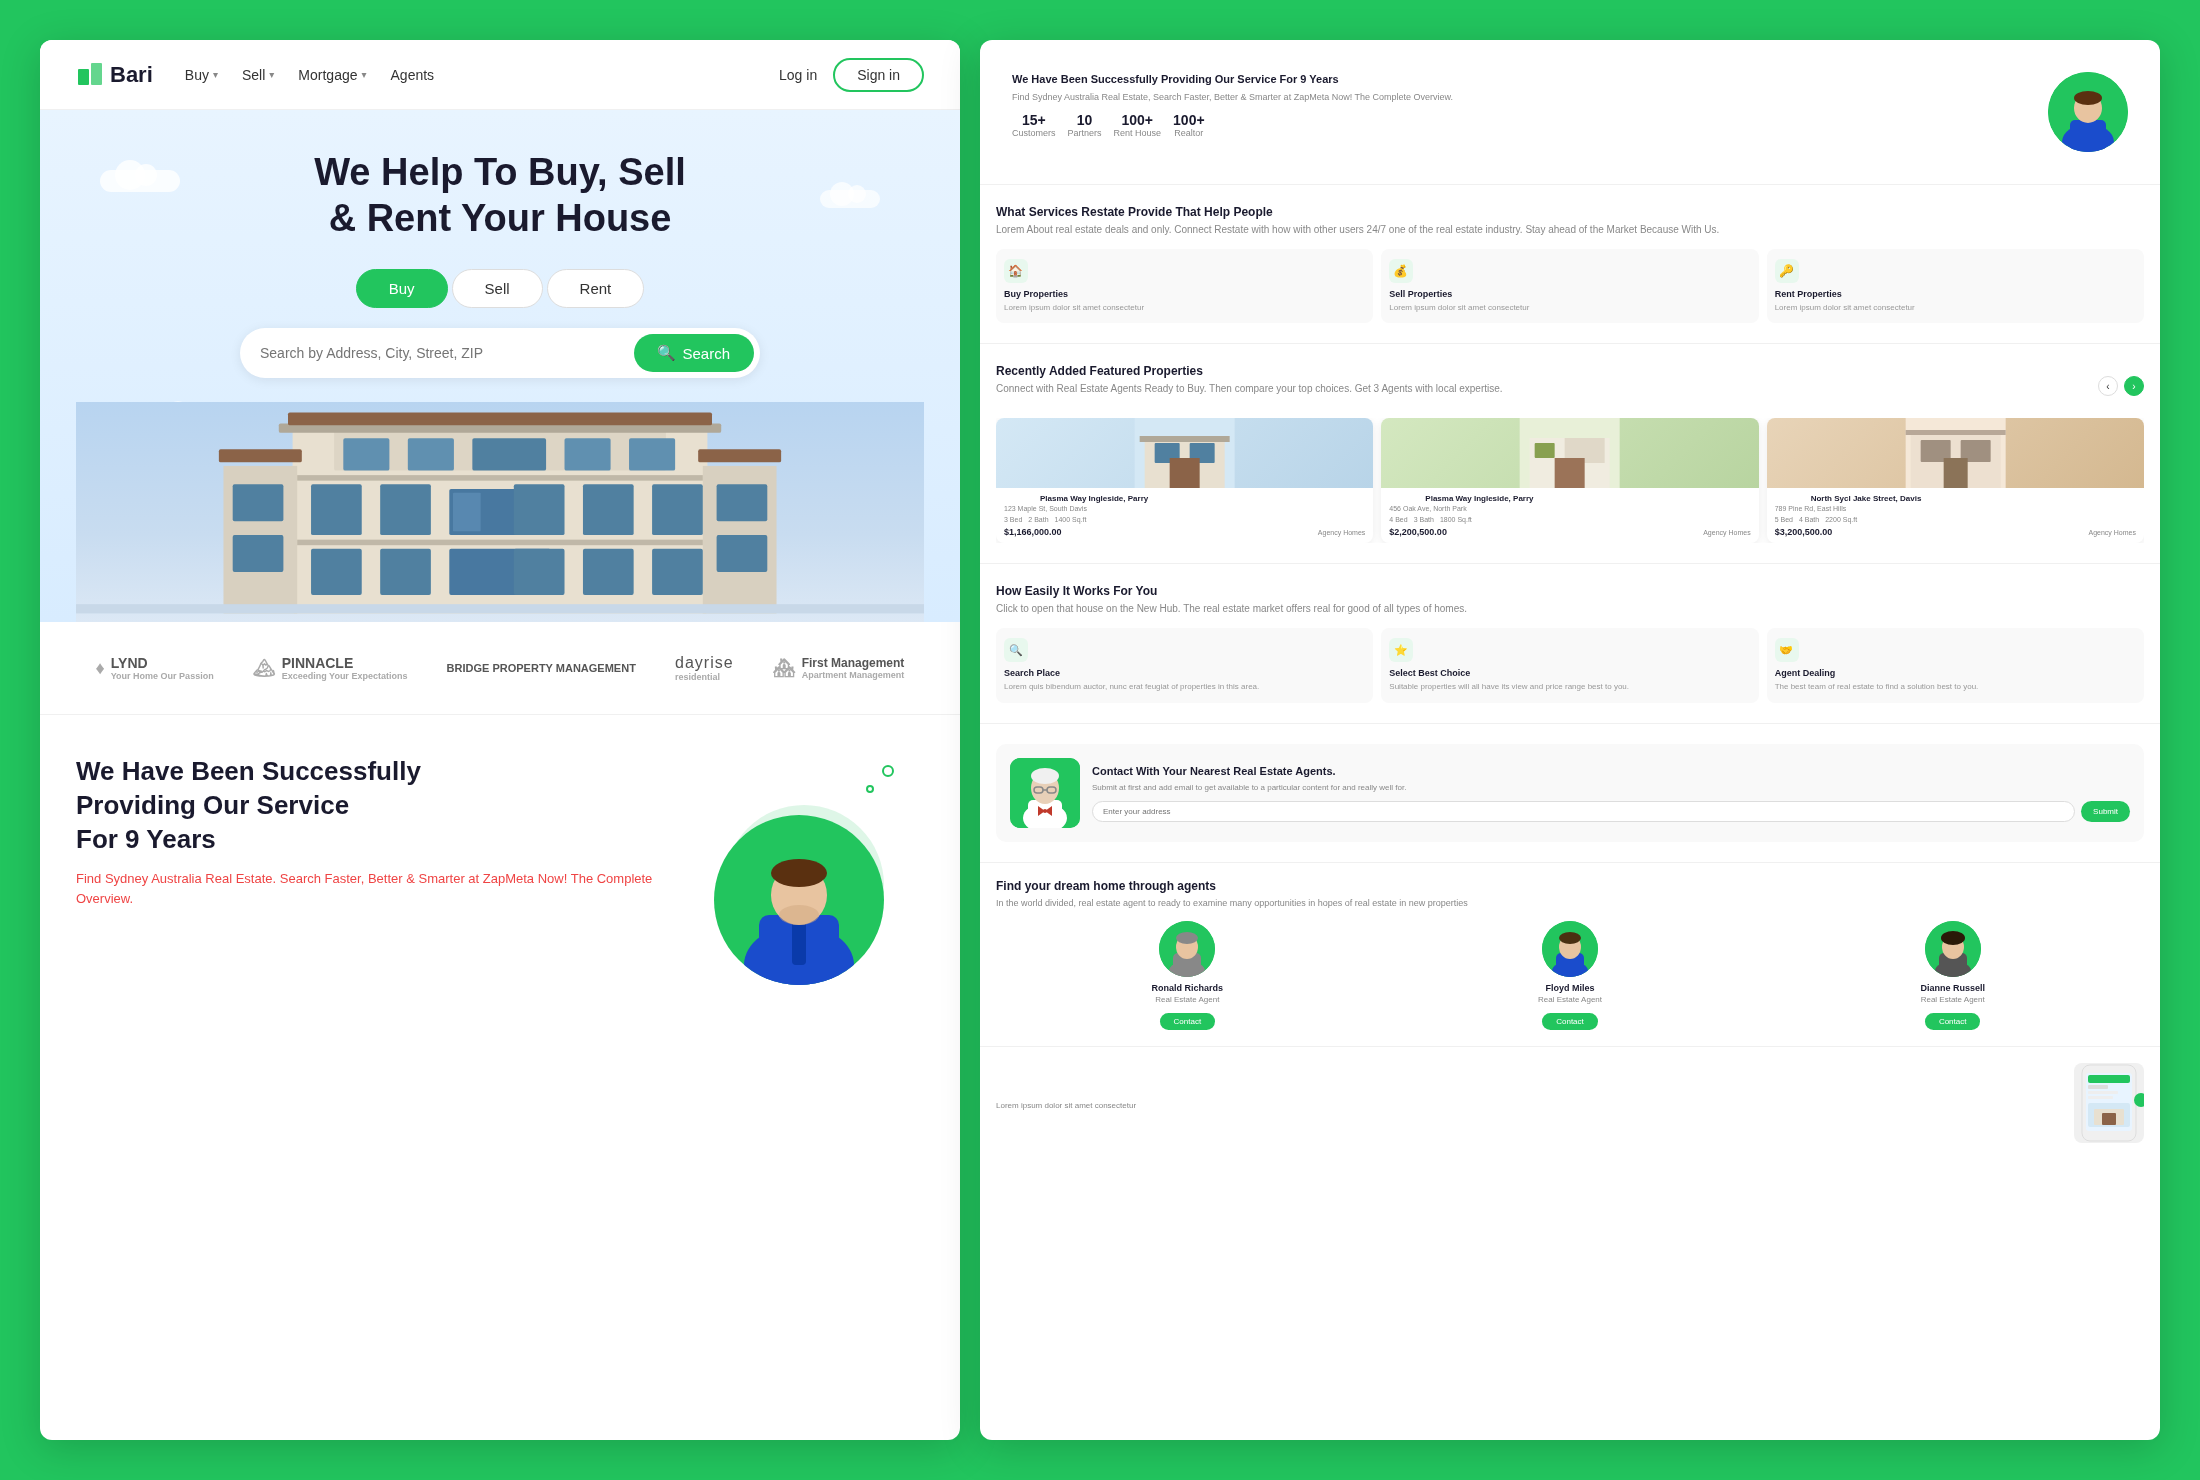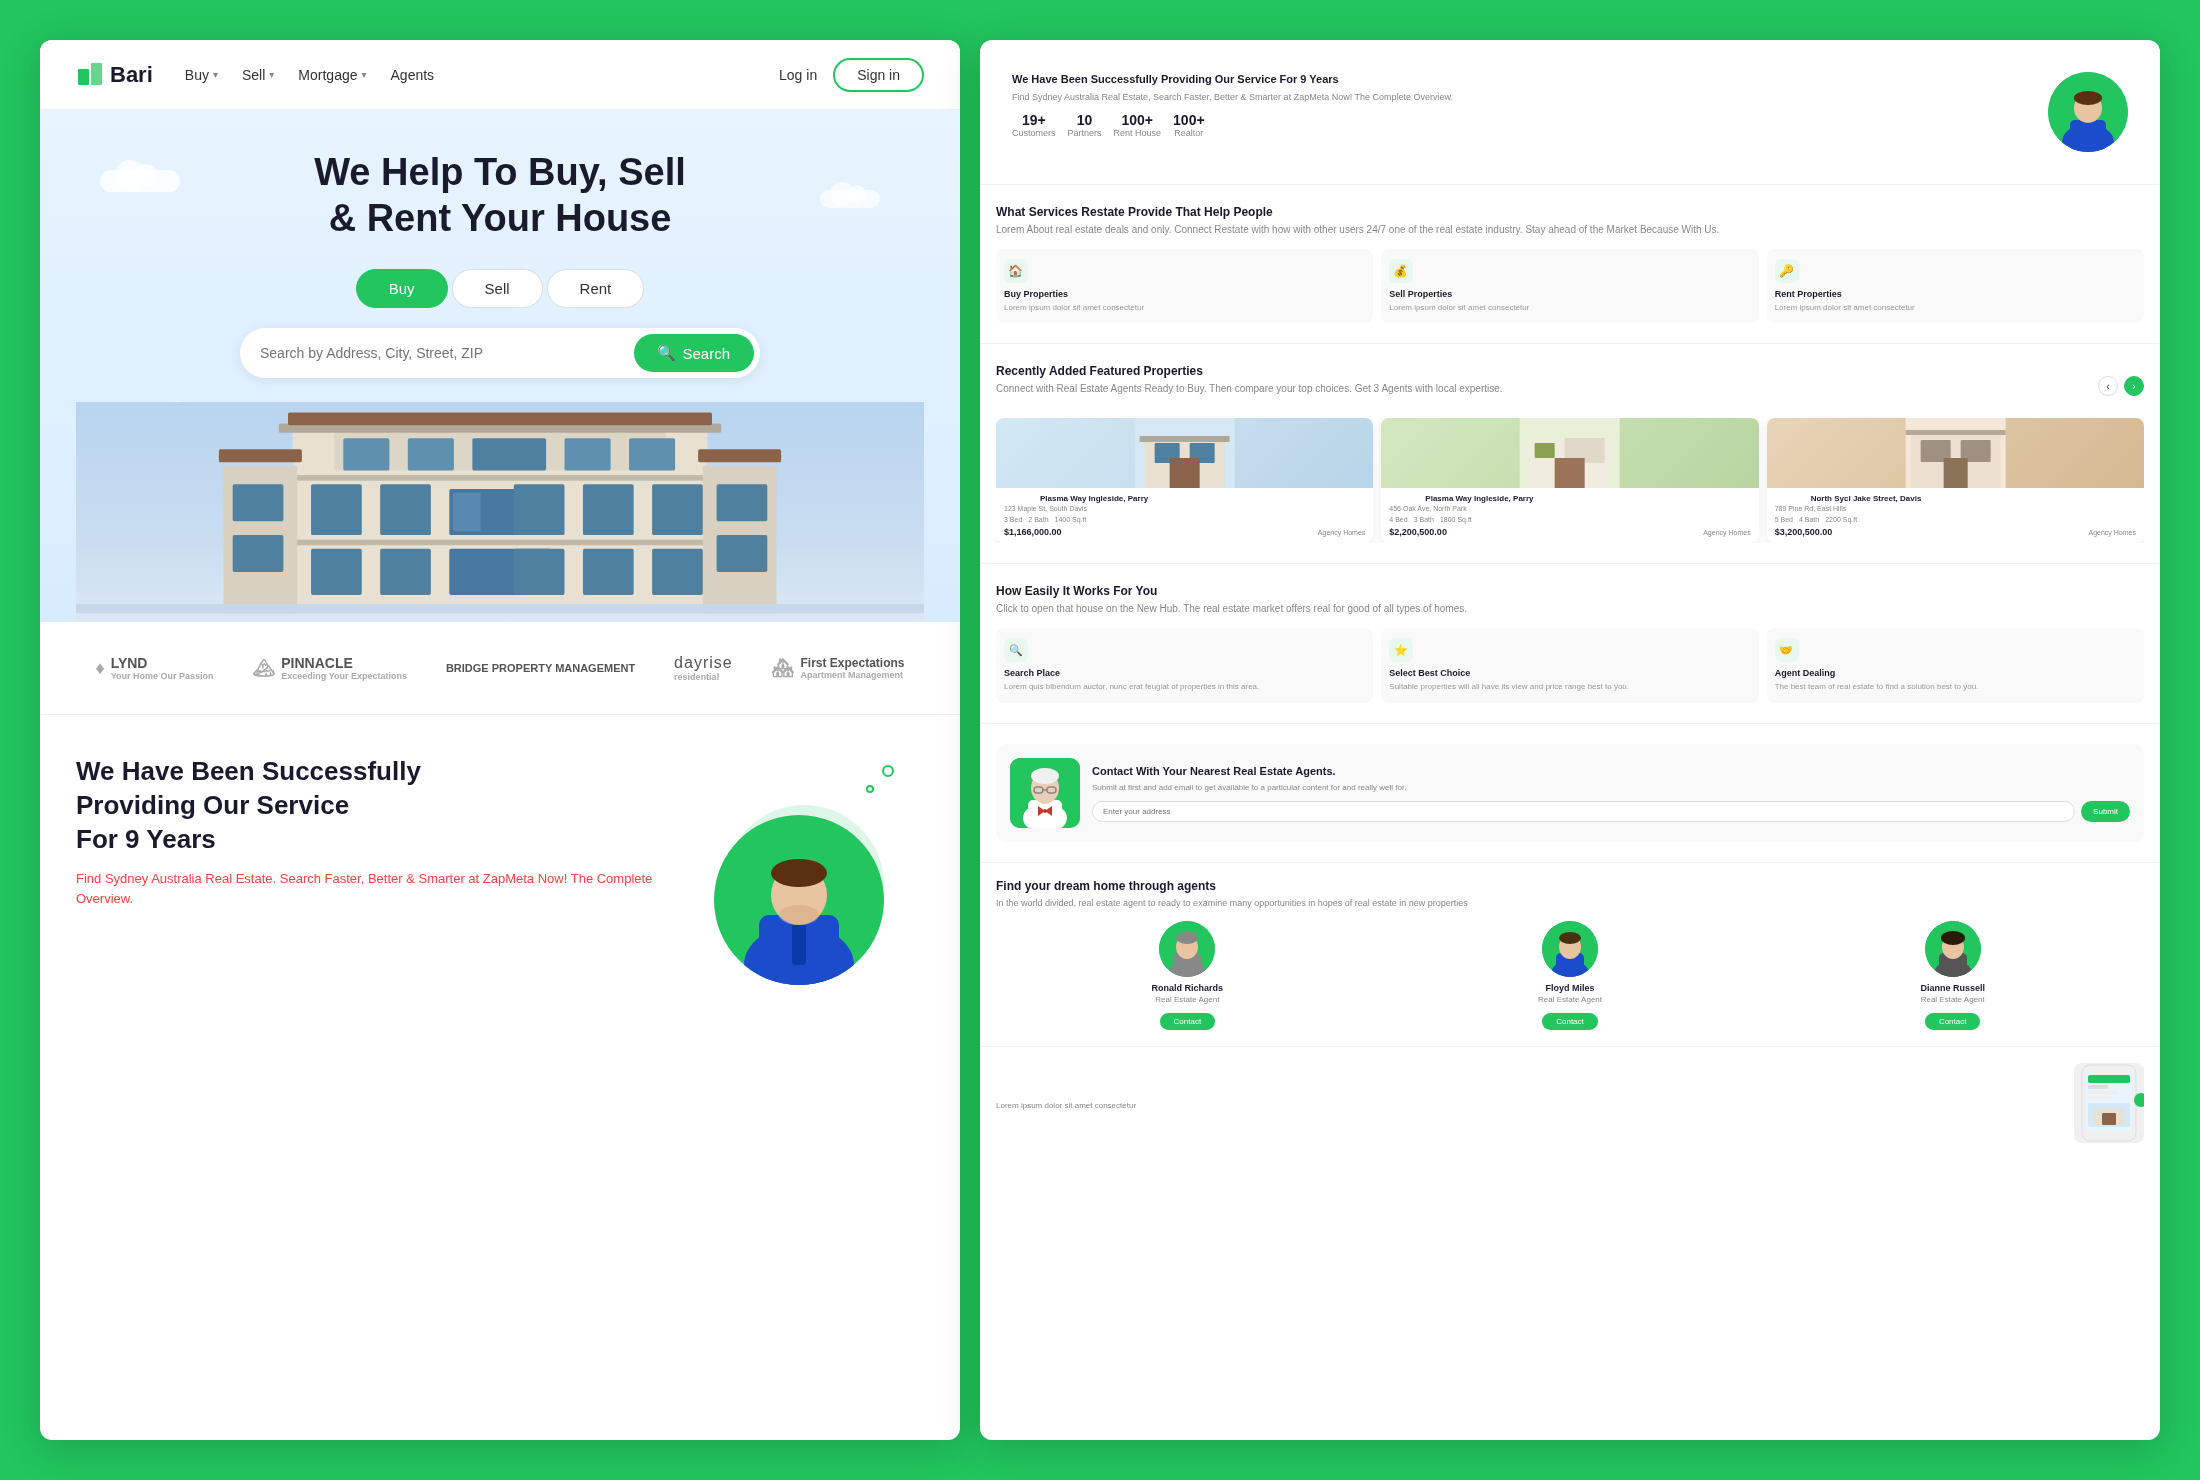--- a/index.html
+++ b/index.html
@@ -746,21 +746,21 @@
       </div>
       <div class="partner-logo">
         <div>
           <div style="font-size:16px;font-weight:300;color:#555;letter-spacing:1px;">dayrise</div>
           <div style="font-size:9px;color:#aaa;">residential</div>
         </div>
       </div>
       <div class="partner-logo">
         <span style="font-size:18px;color:#aaa;">🏘</span>
         <div>
-          <div style="font-size:12px;font-weight:800;color:#555;">First Expectations</div>
+          <div style="font-size:12px;font-weight:800;color:#555;">First Management</div>
           <div style="font-size:9px;color:#aaa;">Apartment Management</div>
         </div>
       </div>
     </div>
 
     <div class="about-section">
       <div class="about-text">
         <h2 class="about-title">
           <span>We Have Been Successfully</span><br>
           <span>Providing Our Service</span><br>
@@ -801,21 +801,21 @@
   </div>
 
   <div class="right-panel">
 
     <div class="rp-agent-top">
       <div class="rp-agent-info">
         <div class="rp-agent-title">We Have Been Successfully Providing Our Service For 9 Years</div>
         <div class="rp-agent-desc">Find Sydney Australia Real Estate, Search Faster, Better &amp; Smarter at ZapMeta Now! The Complete Overview.</div>
         <div class="stats-row">
           <div class="stat-item">
-            <div class="stat-num">19+</div>
+            <div class="stat-num">15+</div>
             <div class="stat-label">Customers</div>
           </div>
           <div class="stat-item">
             <div class="stat-num">10</div>
             <div class="stat-label">Partners</div>
           </div>
           <div class="stat-item">
             <div class="stat-num">100+</div>
             <div class="stat-label">Rent House</div>
           </div>

